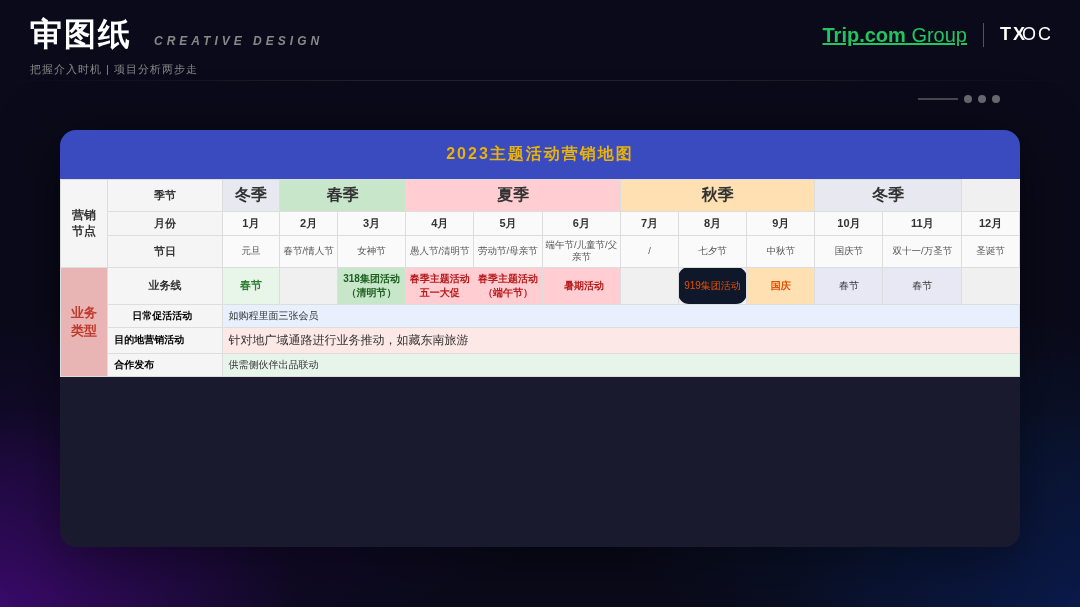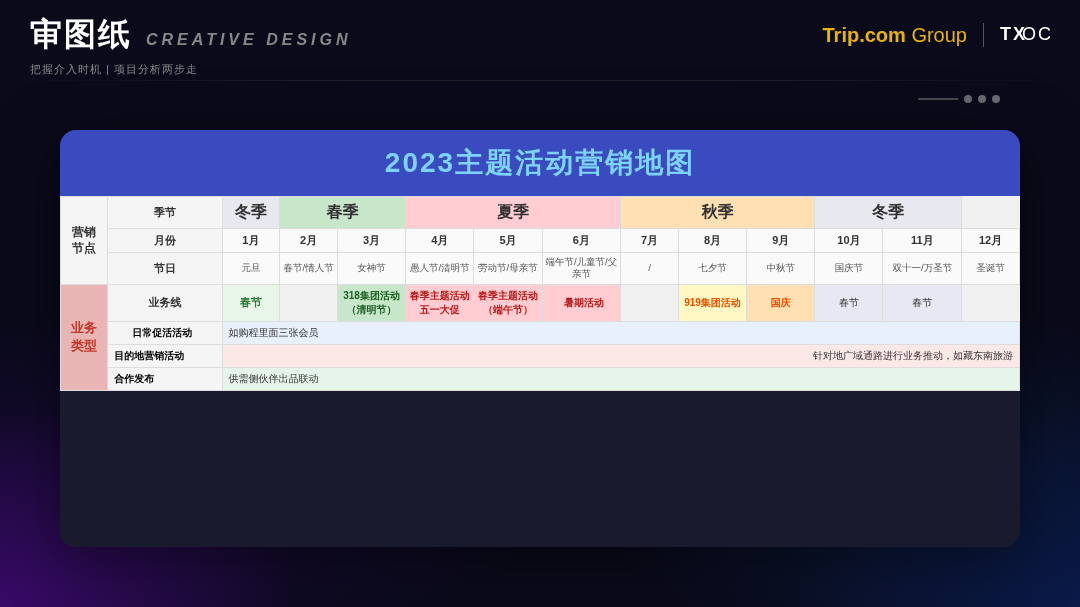--- a/index.html
+++ b/index.html
@@ -42,38 +42,40 @@
     }
 
     .title-main {
       font-size: 32px;
       font-weight: 900;
       color: #ffffff;
       letter-spacing: 2px;
     }
 
     .title-sub {
-      font-size: 16px;
+      font-size: 12px;
       font-weight: 600;
       color: #888;
       letter-spacing: 4px;
       font-style: italic;
       text-transform: uppercase;
+      margin-left: 8px;
     }
 
     .header-right {
       display: flex;
       align-items: center;
       gap: 16px;
     }
 
     .brand-name {
       font-size: 20px;
-      color: #eab308;
+      color: #22c55e;
       font-weight: 400;
+      text-decoration: underline;
     }
 
     .brand-name strong {
       font-weight: 900;
     }
 
     .divider-v {
       width: 1px;
       height: 24px;
       background: #555;
@@ -144,23 +146,23 @@
     }
 
     
     .card-header {
       background: #3a4abf;
       padding: 14px;
       text-align: center;
     }
 
     .card-title {
-      font-size: 28px;
+      font-size: 16px;
       font-weight: 700;
-      color: #7dd3fc;
+      color: #eab308;
       letter-spacing: 2px;
     }
 
     
     .table-wrap {
       overflow: hidden;
       background: #f0f0f0;
     }
 
     table {
@@ -262,23 +264,24 @@
     }
 
     .act-summer-holiday {
       background: #ffcdd2;
       font-weight: 600;
       color: #b71c1c;
       padding-left: 8px;
     }
 
     .act-919 {
-      background: #fef9c3;
-      font-weight: 700;
+      background: #0f172a;
+      font-weight: 400;
       color: #e65100;
+      border-radius: 11px;
     }
 
     .act-national {
       background: #ffe0b2;
       font-weight: 600;
       color: #e65100;
       margin-top: 44px;
     }
 
     .act-winter-spring {
@@ -463,21 +466,21 @@
           <td class="act-cell act-winter-spring">春节</td>
         </tr>
 
         <tr>
           <td class="info-label" style="font-size:10px; padding:4px 24px; border:1px solid #ddd; background:#f5f5f5; white-space:nowrap;">日常促活活动</td>
           <td colspan="12" class="info-content-daily" style="font-size:10px; padding:4px 6px; border:1px solid #ddd; color:#333;">如购程里面三张会员</td>
         </tr>
 
         <tr>
           <td class="info-label" style="font-size:10px; padding:4px 6px; border:1px solid #ddd; background:#f5f5f5; white-space:nowrap;">目的地营销活动</td>
-          <td colspan="12" class="info-content-dest" style="font-size:10px; padding:4px 6px; border:1px solid #ddd; color:#333;text-align:right;">针对地广域通路进行业务推动，如藏东南旅游</td>
+          <td colspan="12" class="info-content-dest" style="font-size:12px; padding:4px 6px; border:1px solid #ddd; color:#333;">针对地广域通路进行业务推动，如藏东南旅游</td>
         </tr>
 
         <tr>
           <td class="info-label" style="font-size:10px; padding:4px 6px; border:1px solid #ddd; background:#f5f5f5; white-space:nowrap;">合作发布</td>
           <td colspan="12" class="info-content-coop" style="font-size:10px; padding:4px 6px; border:1px solid #ddd; color:#333;">供需侧伙伴出品联动</td>
         </tr>
       </tbody>
     </table>
   </div>
 

